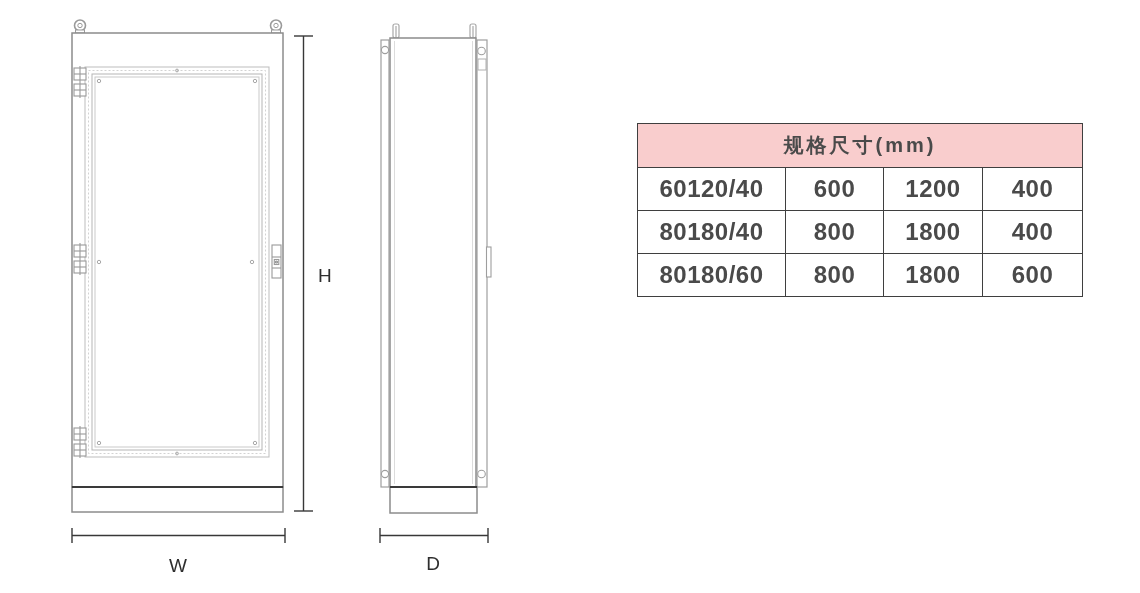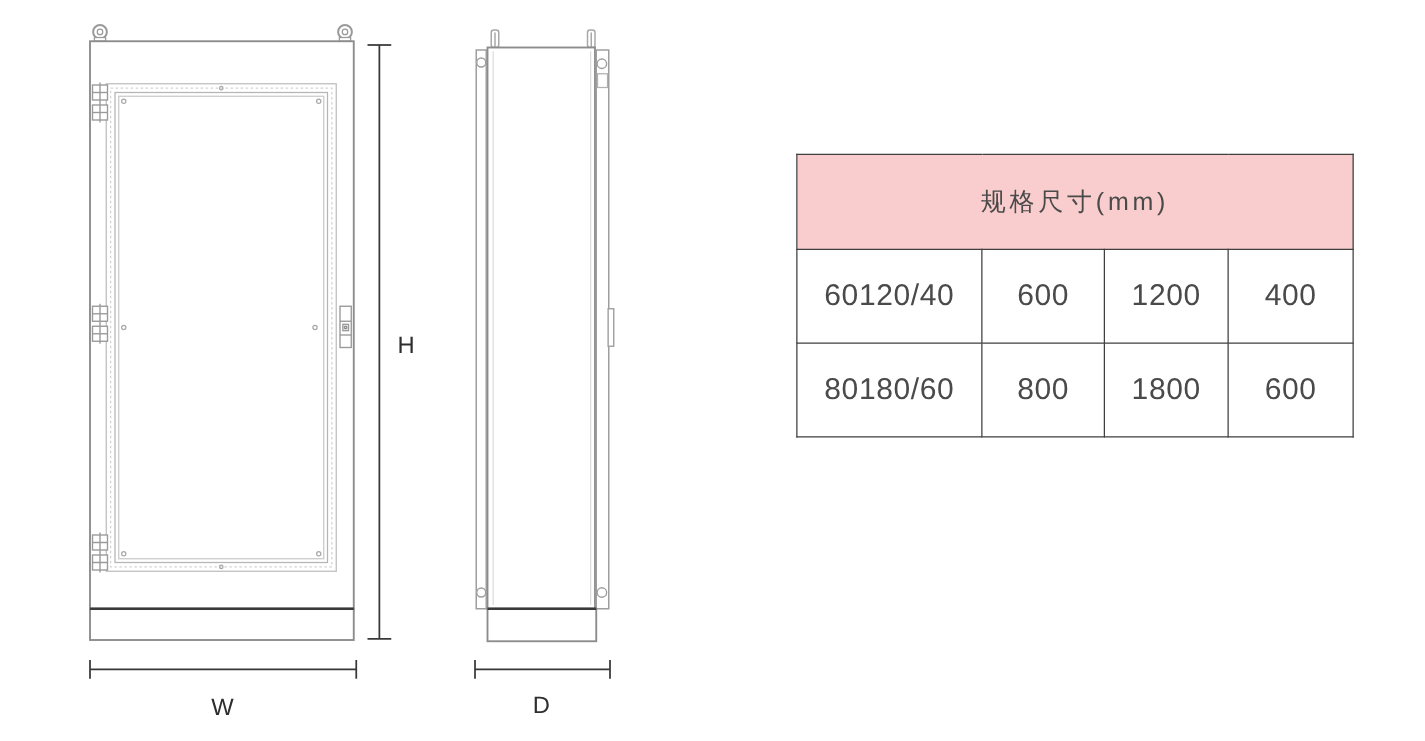--- a/index.html
+++ b/index.html
@@ -27,22 +27,22 @@
     top: 123px;
     width: 445px;
     border-collapse: collapse;
     table-layout: fixed;
     color: var(--text-main, #4a4a4a);
   }
   .spec-table th, .spec-table td {
     border: 1px solid var(--table-border, #3f3f3f);
     text-align: center;
     vertical-align: middle;
-    font-weight: 400;
-    padding: 16px;
+    font-weight: 700;
+    padding: 0;
   }
   .spec-table .title-cell {
     background: var(--header-bg, #f9cdcd);
     height: 43px;
     font-size: 20px;
     letter-spacing: 3px;
   }
   .spec-table .col-head {
     height: 42px;
     font-size: 19px;
@@ -198,20 +198,26 @@
       </tr>
     </thead>
     <tbody>
       <tr>
         <td>60120/40</td>
         <td>600</td>
         <td>1200</td>
         <td>400</td>
       </tr>
       <tr>
+        <td>80180/40</td>
+        <td>800</td>
+        <td>1800</td>
+        <td>400</td>
+      </tr>
+      <tr>
         <td>80180/60</td>
         <td>800</td>
         <td>1800</td>
         <td>600</td>
       </tr>
     </tbody>
   </table>
 </div>
 
 </body></html>

